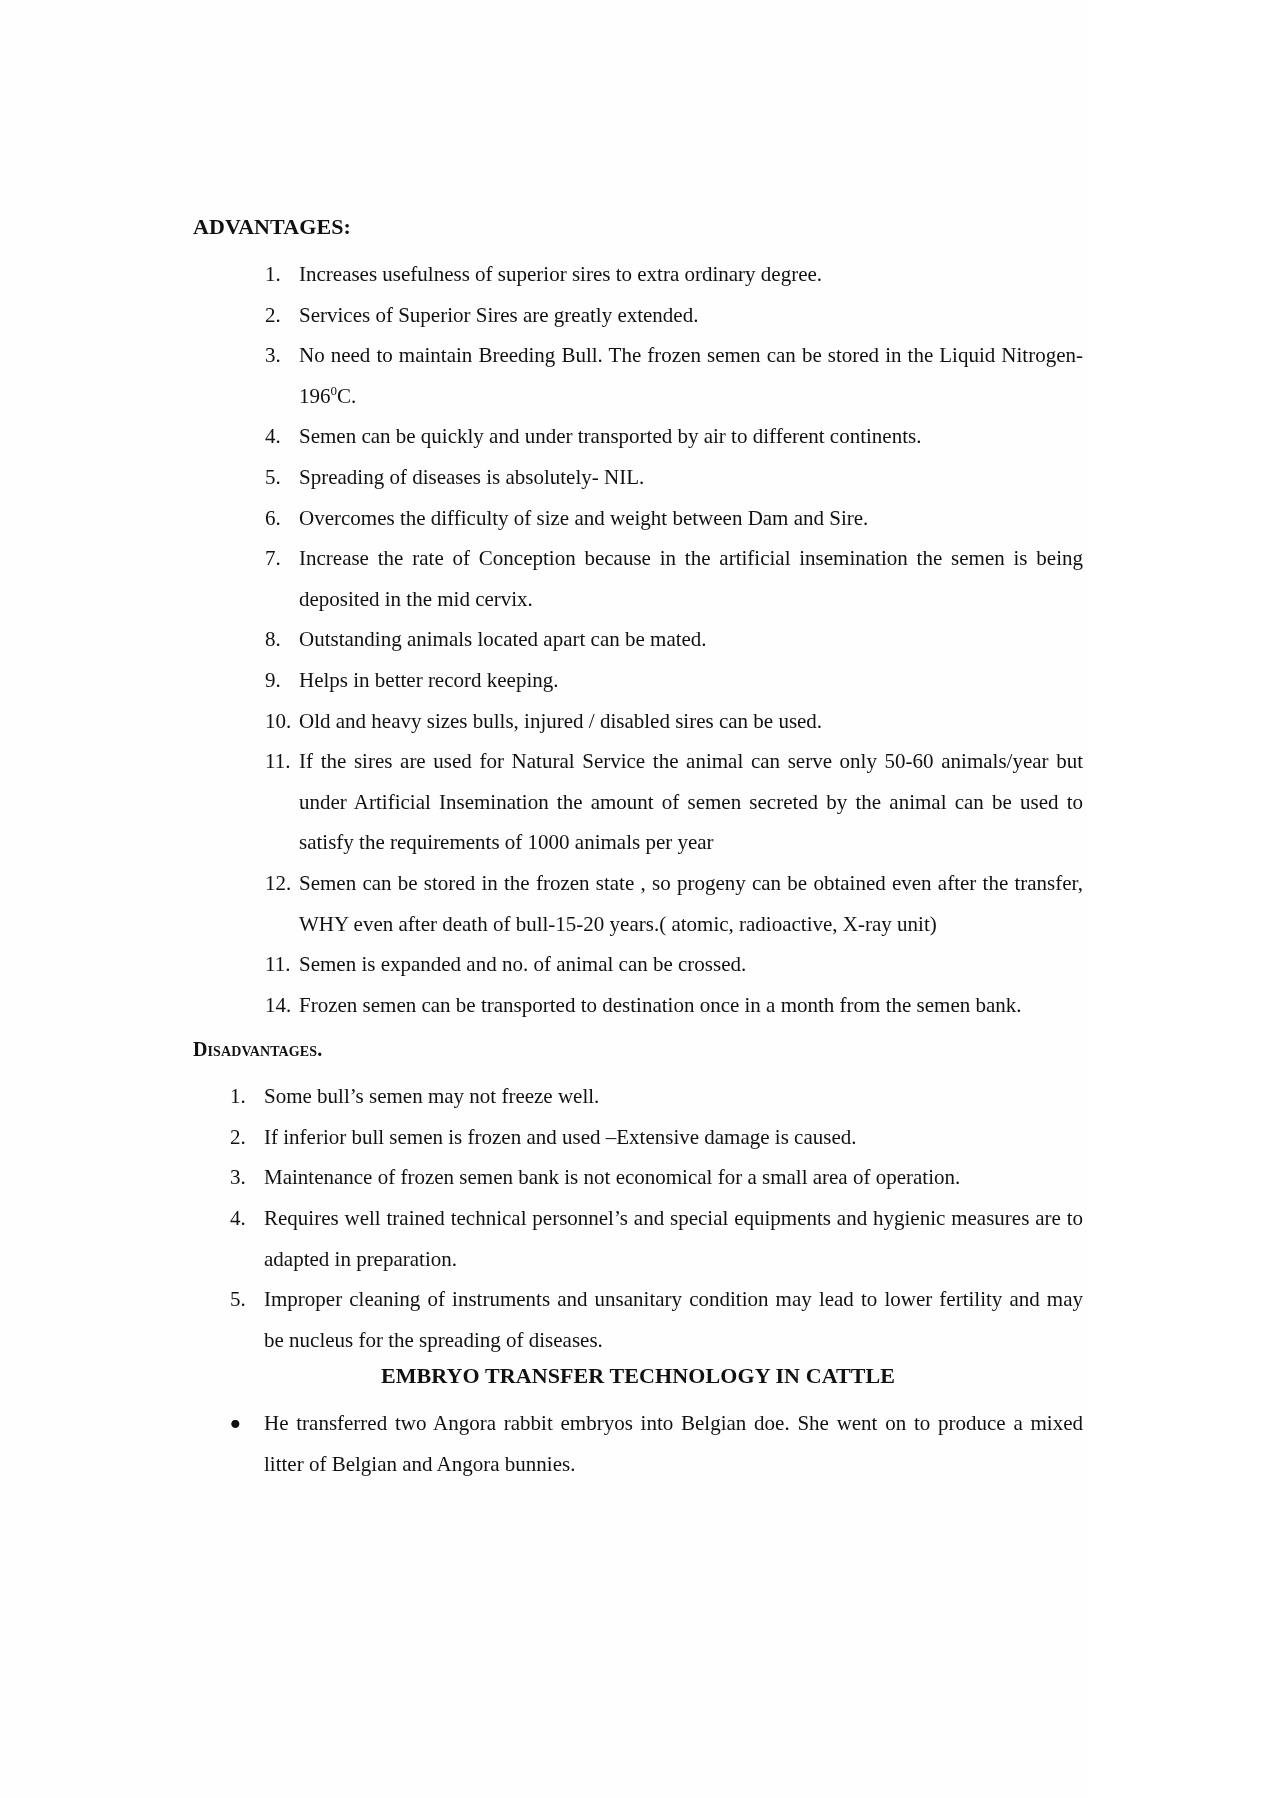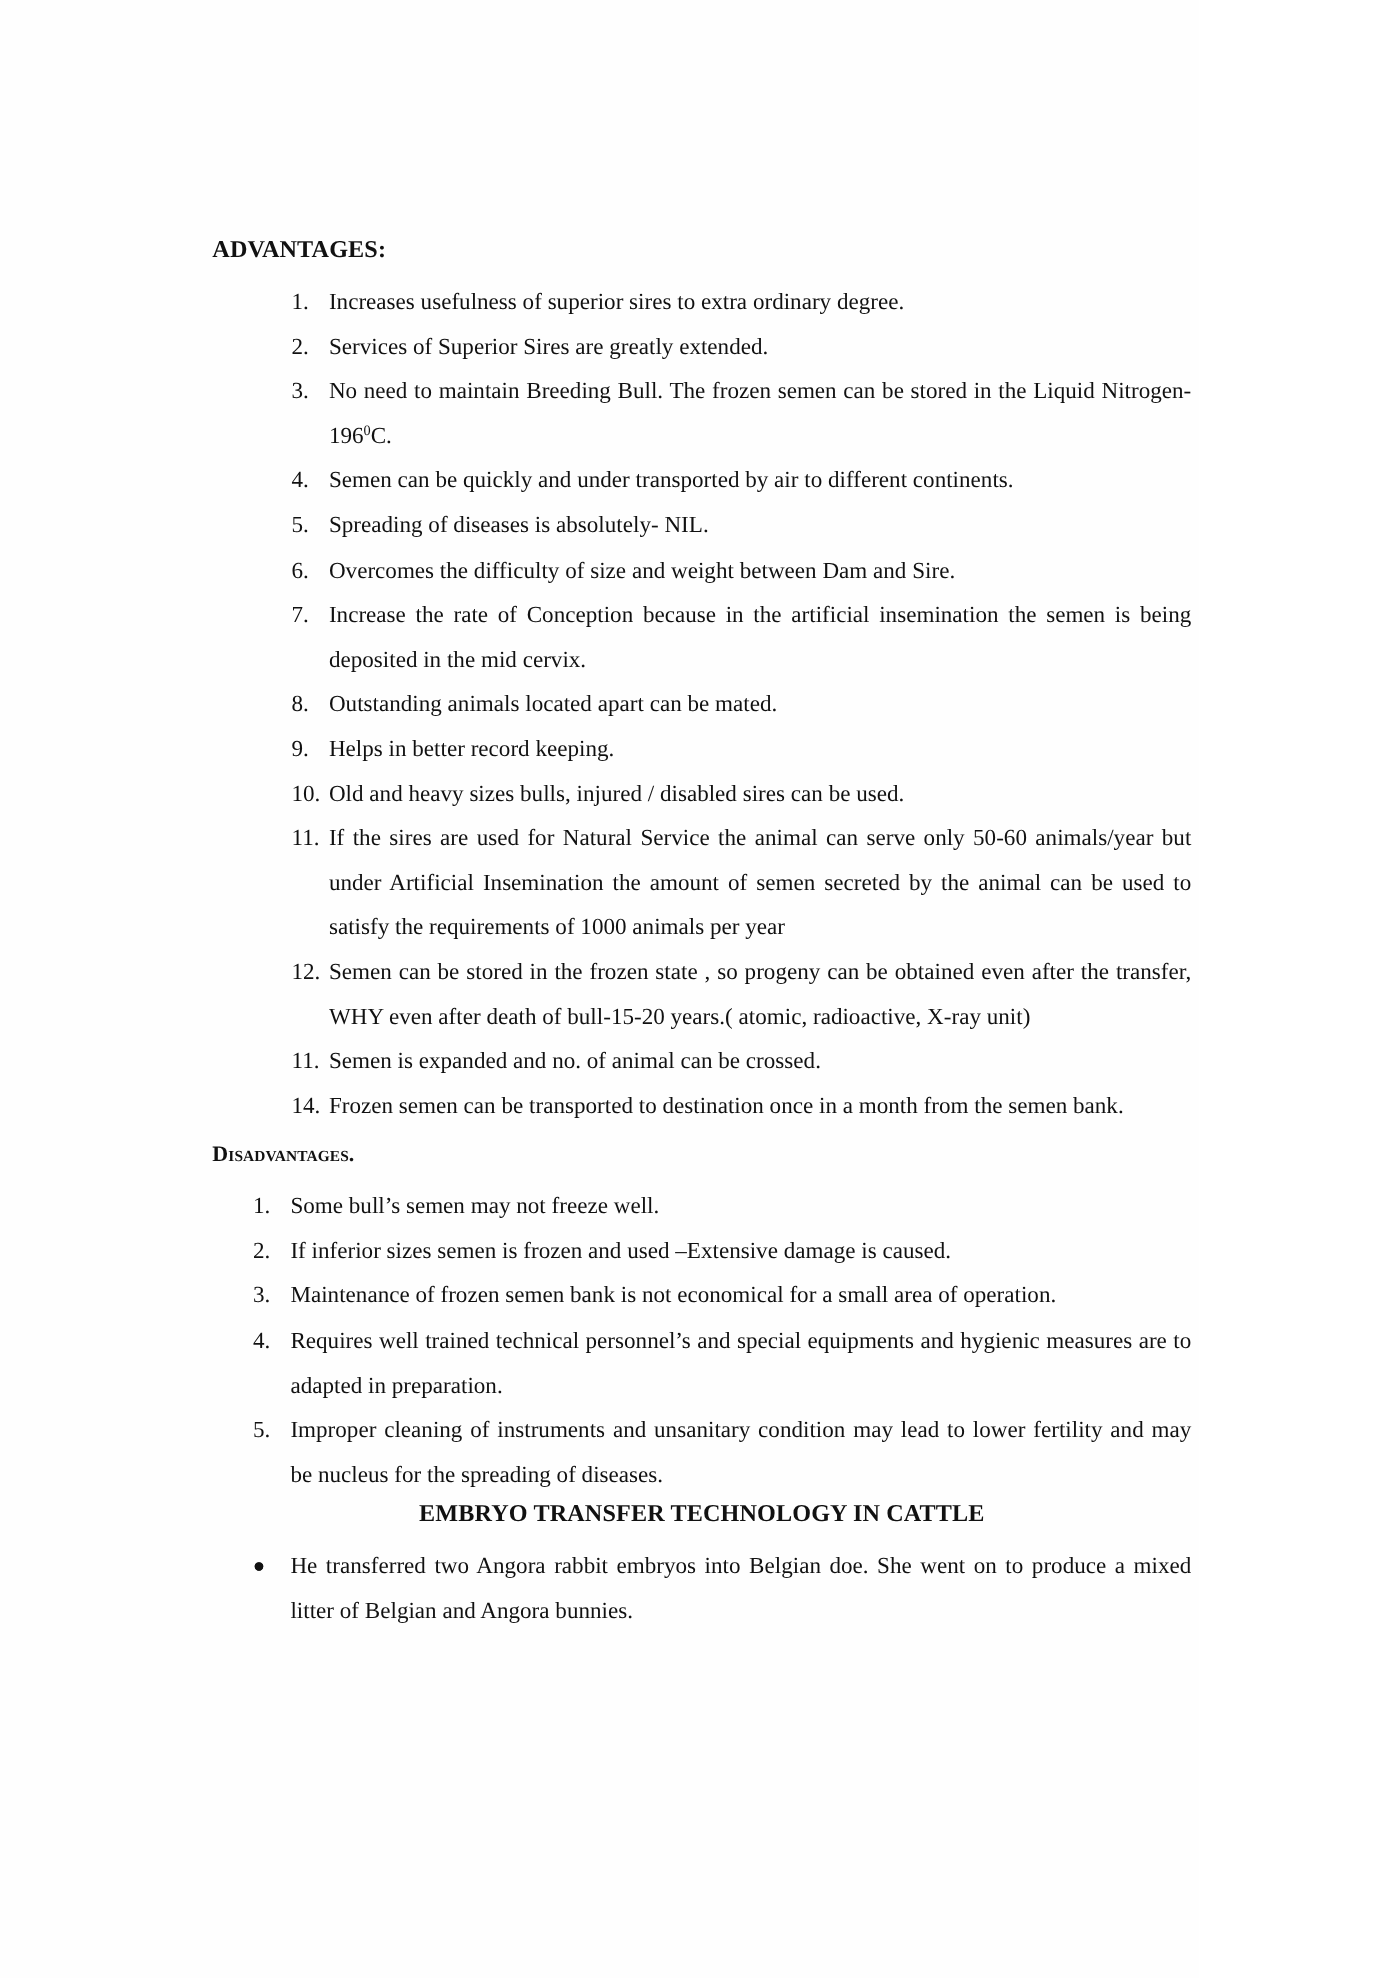--- a/index.html
+++ b/index.html
@@ -107,21 +107,21 @@
       <li class="item"><span class="num">10.</span><span>Old and heavy sizes bulls, injured / disabled sires can be used.</span></li>
       <li class="item"><span class="num">11.</span><span>If the sires are used for Natural Service the animal can serve only 50-60 animals/year but under Artificial Insemination the amount of semen  secreted by the animal can  be used to satisfy  the requirements of 1000 animals per year</span></li>
       <li class="item"><span class="num">12.</span><span>Semen can be stored in the frozen state , so progeny can be obtained even after the transfer, WHY even after death of bull-15-20 years.( atomic, radioactive, X-ray unit)</span></li>
       <li class="item"><span class="num">11.</span><span>Semen is expanded and no. of animal can be crossed.</span></li>
       <li class="item"><span class="num">14.</span><span>Frozen semen can be transported to destination once in a month from the semen bank.</span></li>
     </ol>
 
     <h2 class="heading smallcaps">Disadvantages.</h2>
     <ol class="dis">
       <li class="item"><span class="num">1.</span><span>Some bull’s semen may not freeze well.</span></li>
-      <li class="item"><span class="num">2.</span><span>If inferior sizes semen is frozen and used –Extensive damage is caused.</span></li>
+      <li class="item"><span class="num">2.</span><span>If inferior bull semen is frozen and used –Extensive damage is caused.</span></li>
       <li class="item"><span class="num">3.</span><span>Maintenance of frozen semen bank is not economical for a small area of operation.</span></li>
       <li class="item"><span class="num">4.</span><span>Requires well trained technical personnel’s and special equipments and hygienic measures are to adapted in preparation.</span></li>
       <li class="item"><span class="num">5.</span><span>Improper cleaning of instruments and unsanitary condition may lead to lower fertility and may be nucleus for the spreading of diseases.</span></li>
     </ol>
 
     <h2 class="heading embryo">EMBRYO TRANSFER TECHNOLOGY IN CATTLE</h2>
     <ul class="bullets">
       <li class="item"><span class="bullet">●</span></li>
       <li class="item"><span class="bullet">●</span><span>He transferred two Angora rabbit embryos into Belgian doe. She went on to produce a mixed litter of Belgian and Angora bunnies.</span></li>
     </ul>

